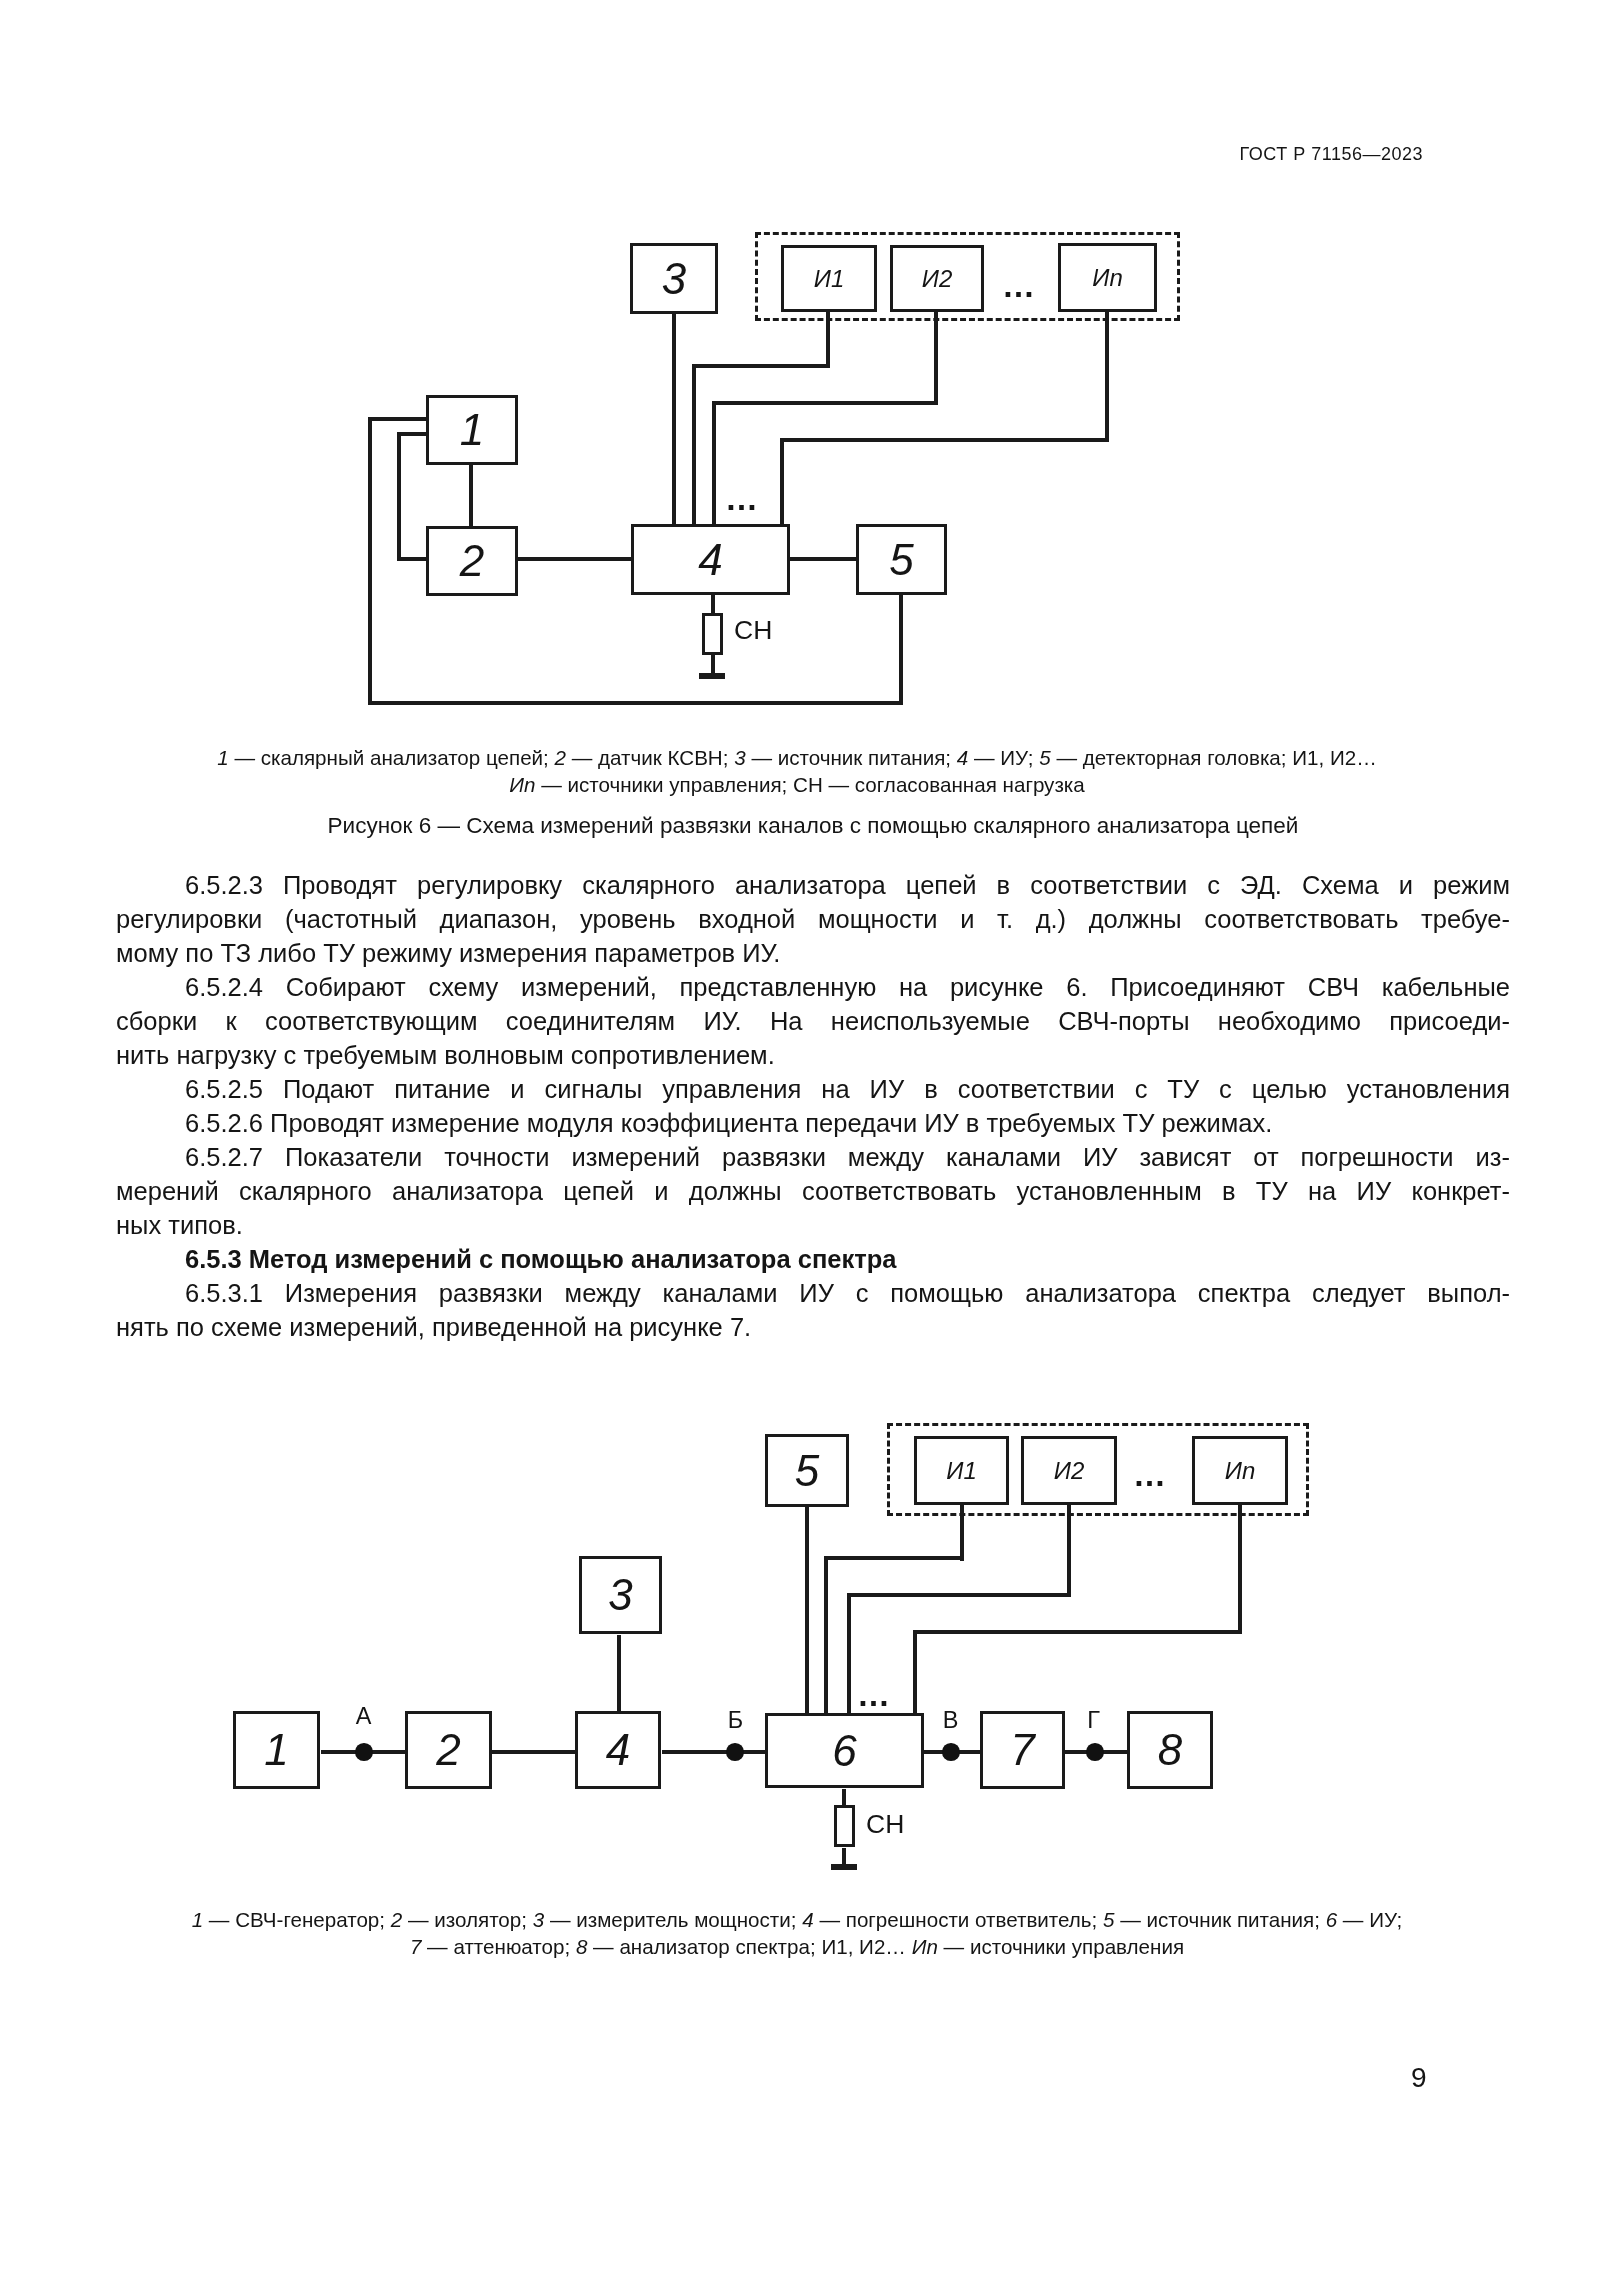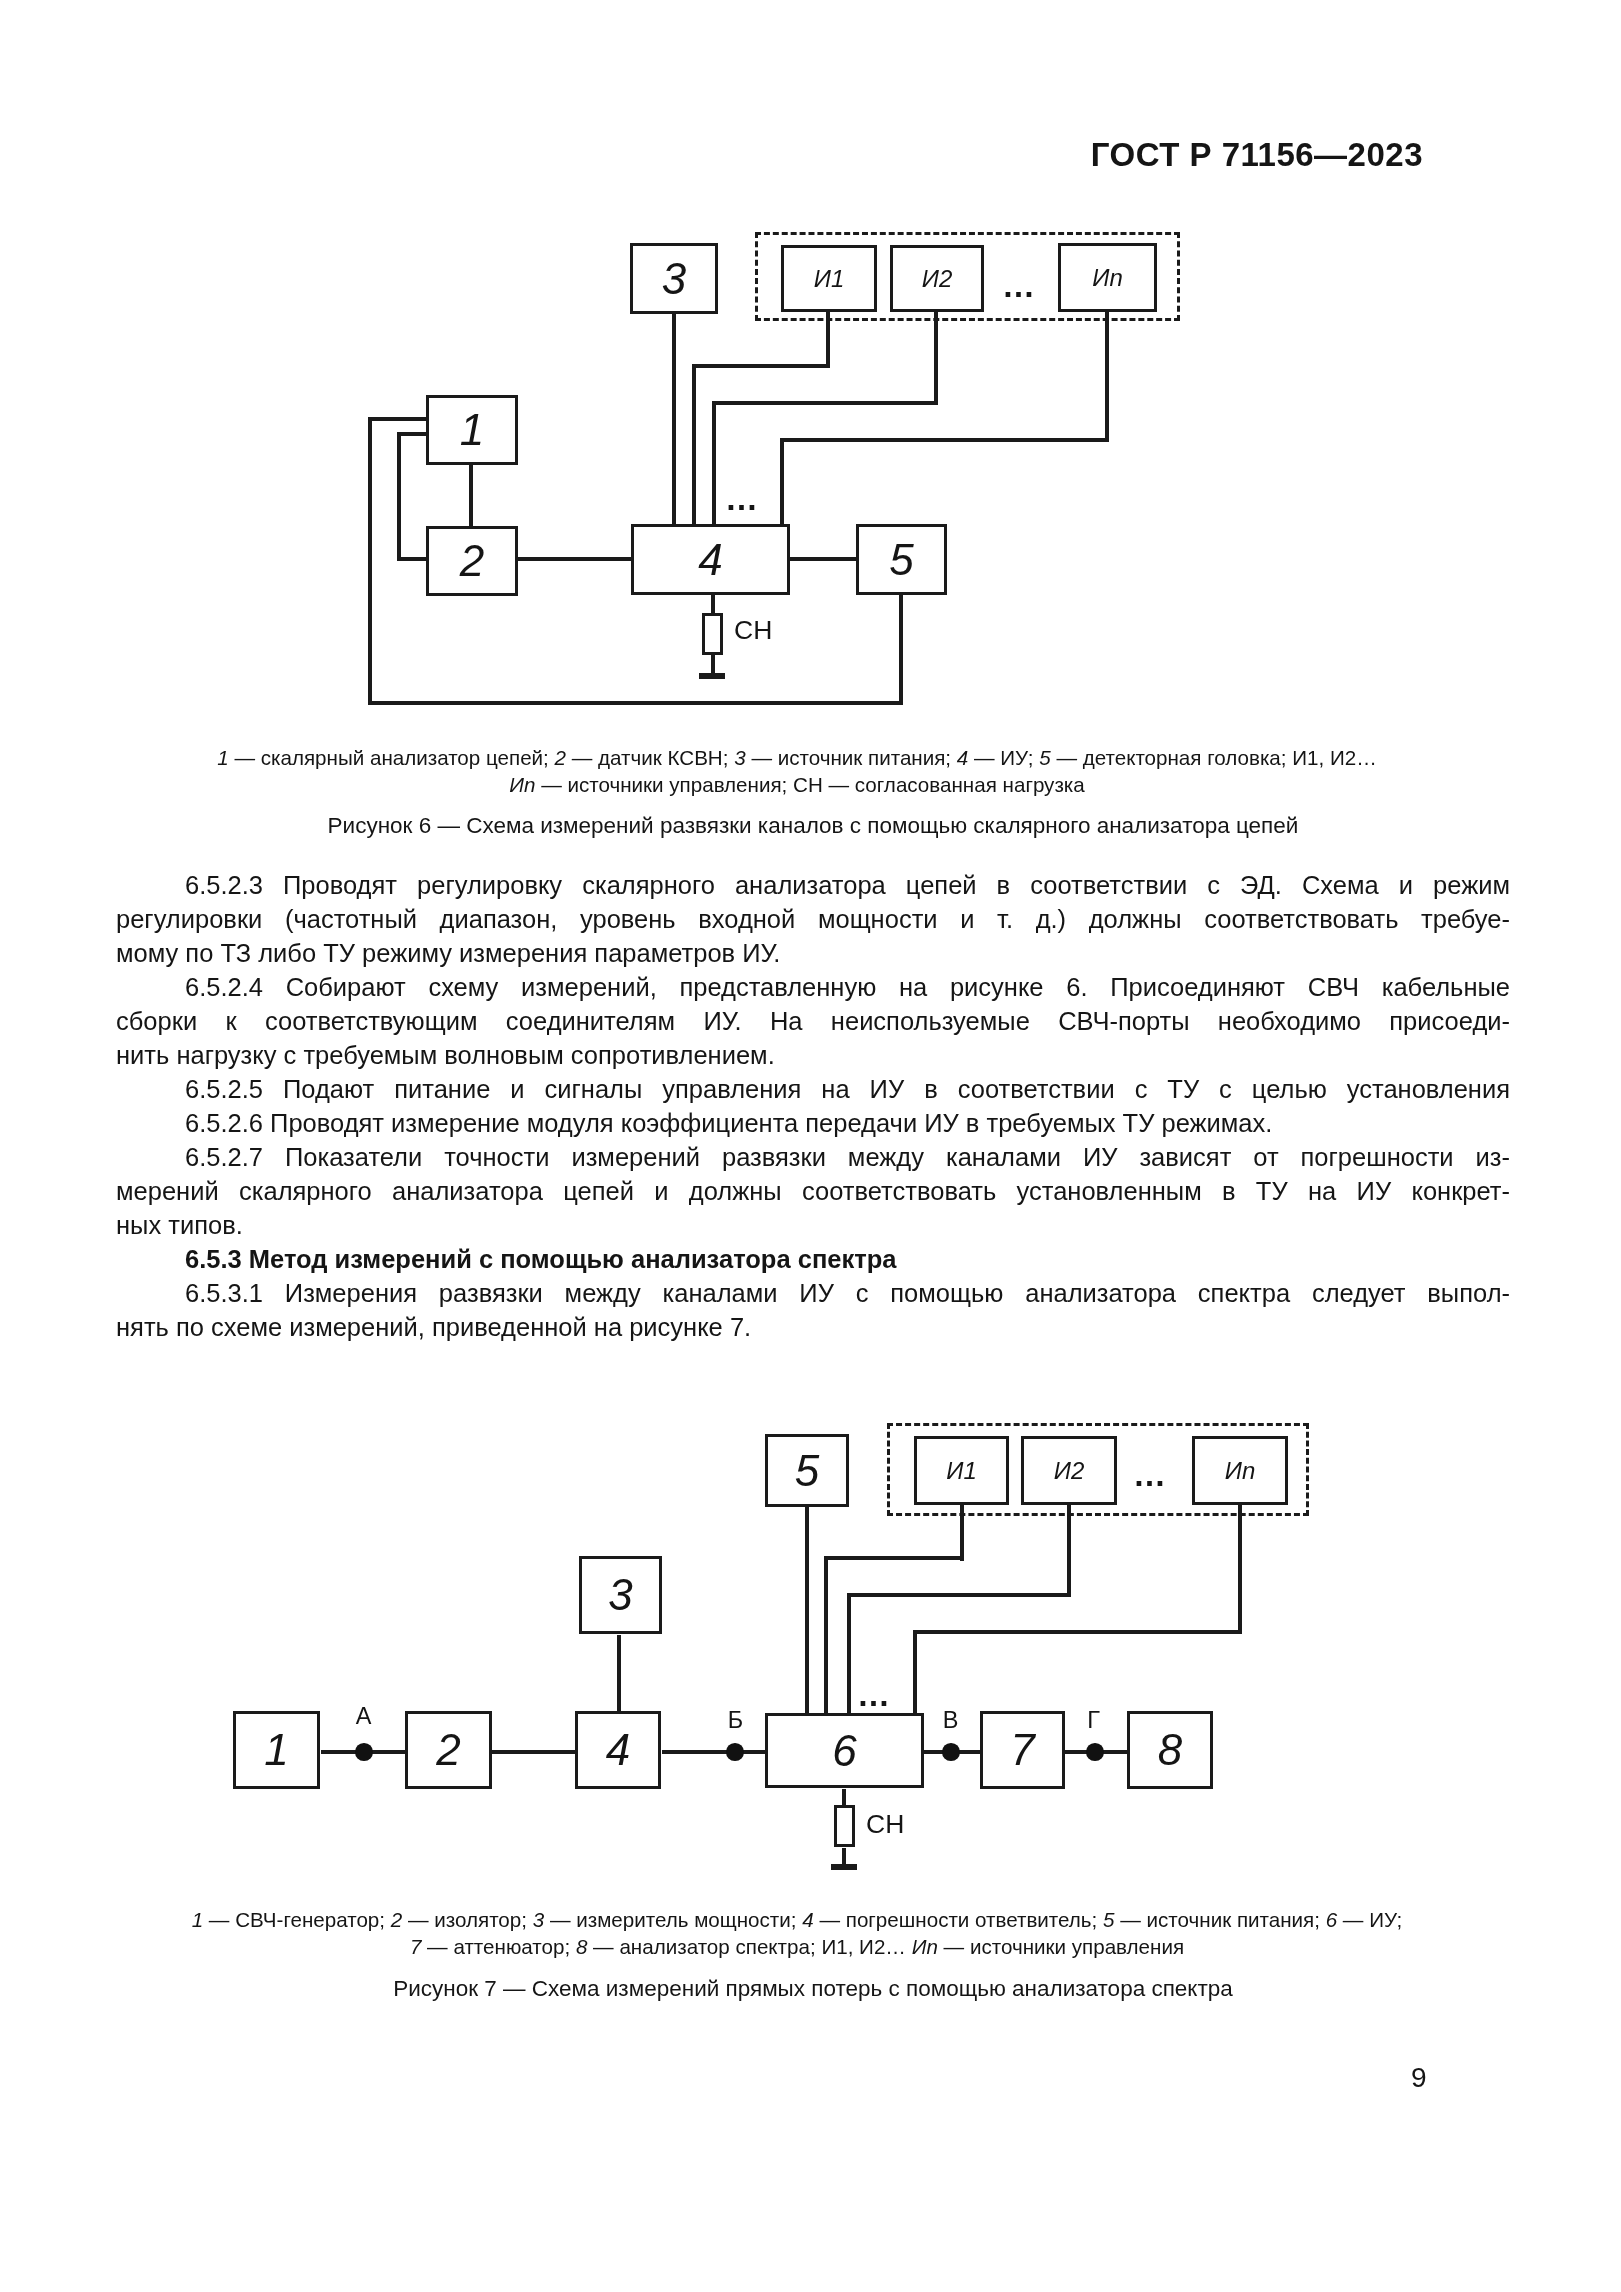--- a/index.html
+++ b/index.html
@@ -1,20 +1,20 @@
 <!DOCTYPE html>
 <html><head>
 <meta charset="utf-8">
 <style>
   html,body{margin:0;padding:0;background:#ffffff;}
   .page{position:relative;width:1621px;height:2293px;background:#fff;overflow:hidden;
         font-family:"Liberation Sans",sans-serif;color:#151515;}
   .layer{position:absolute;left:0;top:0;width:100%;height:100%;}
   
-  .header{position:absolute;top:136px;right:198px;font-size:33px;font-weight:bold;letter-spacing:0.5px;}
+  .header{position:absolute;top:144px;right:198px;font-size:18px;font-weight:normal;letter-spacing:0.5px;}
   .pagenum{position:absolute;left:1411px;top:2062px;font-size:28px;}
   
   .box{position:absolute;border:3.9px solid #1a1a1a;background:#fff;box-sizing:border-box;
        display:flex;align-items:center;justify-content:center;}
   .num{font-style:italic;font-size:44px;line-height:1;}
   .ilabel{font-style:italic;font-size:24px;line-height:1;}
   .dashed{position:absolute;border:3.9px dashed #1a1a1a;box-sizing:border-box;background:transparent;}
   .hl{position:absolute;height:3.9px;background:#1a1a1a;}
   .vl{position:absolute;width:3.9px;background:#1a1a1a;}
   .res{position:absolute;border:3.9px solid #1a1a1a;background:#fff;box-sizing:border-box;}
@@ -193,18 +193,17 @@
     <div class="res" style="left:834px;top:1805px;width:20.6px;height:42px;"></div>
     <div class="vl" style="left:842px;top:1848px;height:16.7px;"></div>
     <div class="gnd" style="left:831px;top:1864px;width:25.5px;height:5.9px;"></div>
     <div class="snlabel" style="left:866px;top:1811px;">СН</div>
   </div>
 
   <div class="cap" style="top:1907px;">
     <div><span class="it">1</span><span> — СВЧ-генератор; </span><span class="it">2</span><span> — изолятор; </span><span class="it">3</span><span> — измеритель мощности; </span><span class="it">4</span><span> — погрешности ответвитель; </span><span class="it">5</span><span> — источник питания; </span><span class="it">6</span><span> — ИУ;</span></div>
     <div><span class="it">7</span><span> — аттенюатор; </span><span class="it">8</span><span> — анализатор спектра; И1, И2… </span><span class="it">Иn</span><span> — источники управления</span></div>
   </div>
-  <div class="figtitle" style="top:1976px;">Рисунок 7 — Схема измерений прямых потерь с помощью анализатора спектра</div>
 
   <div class="pagenum">9</div>
 
 </div>
 
 
 </body></html>

